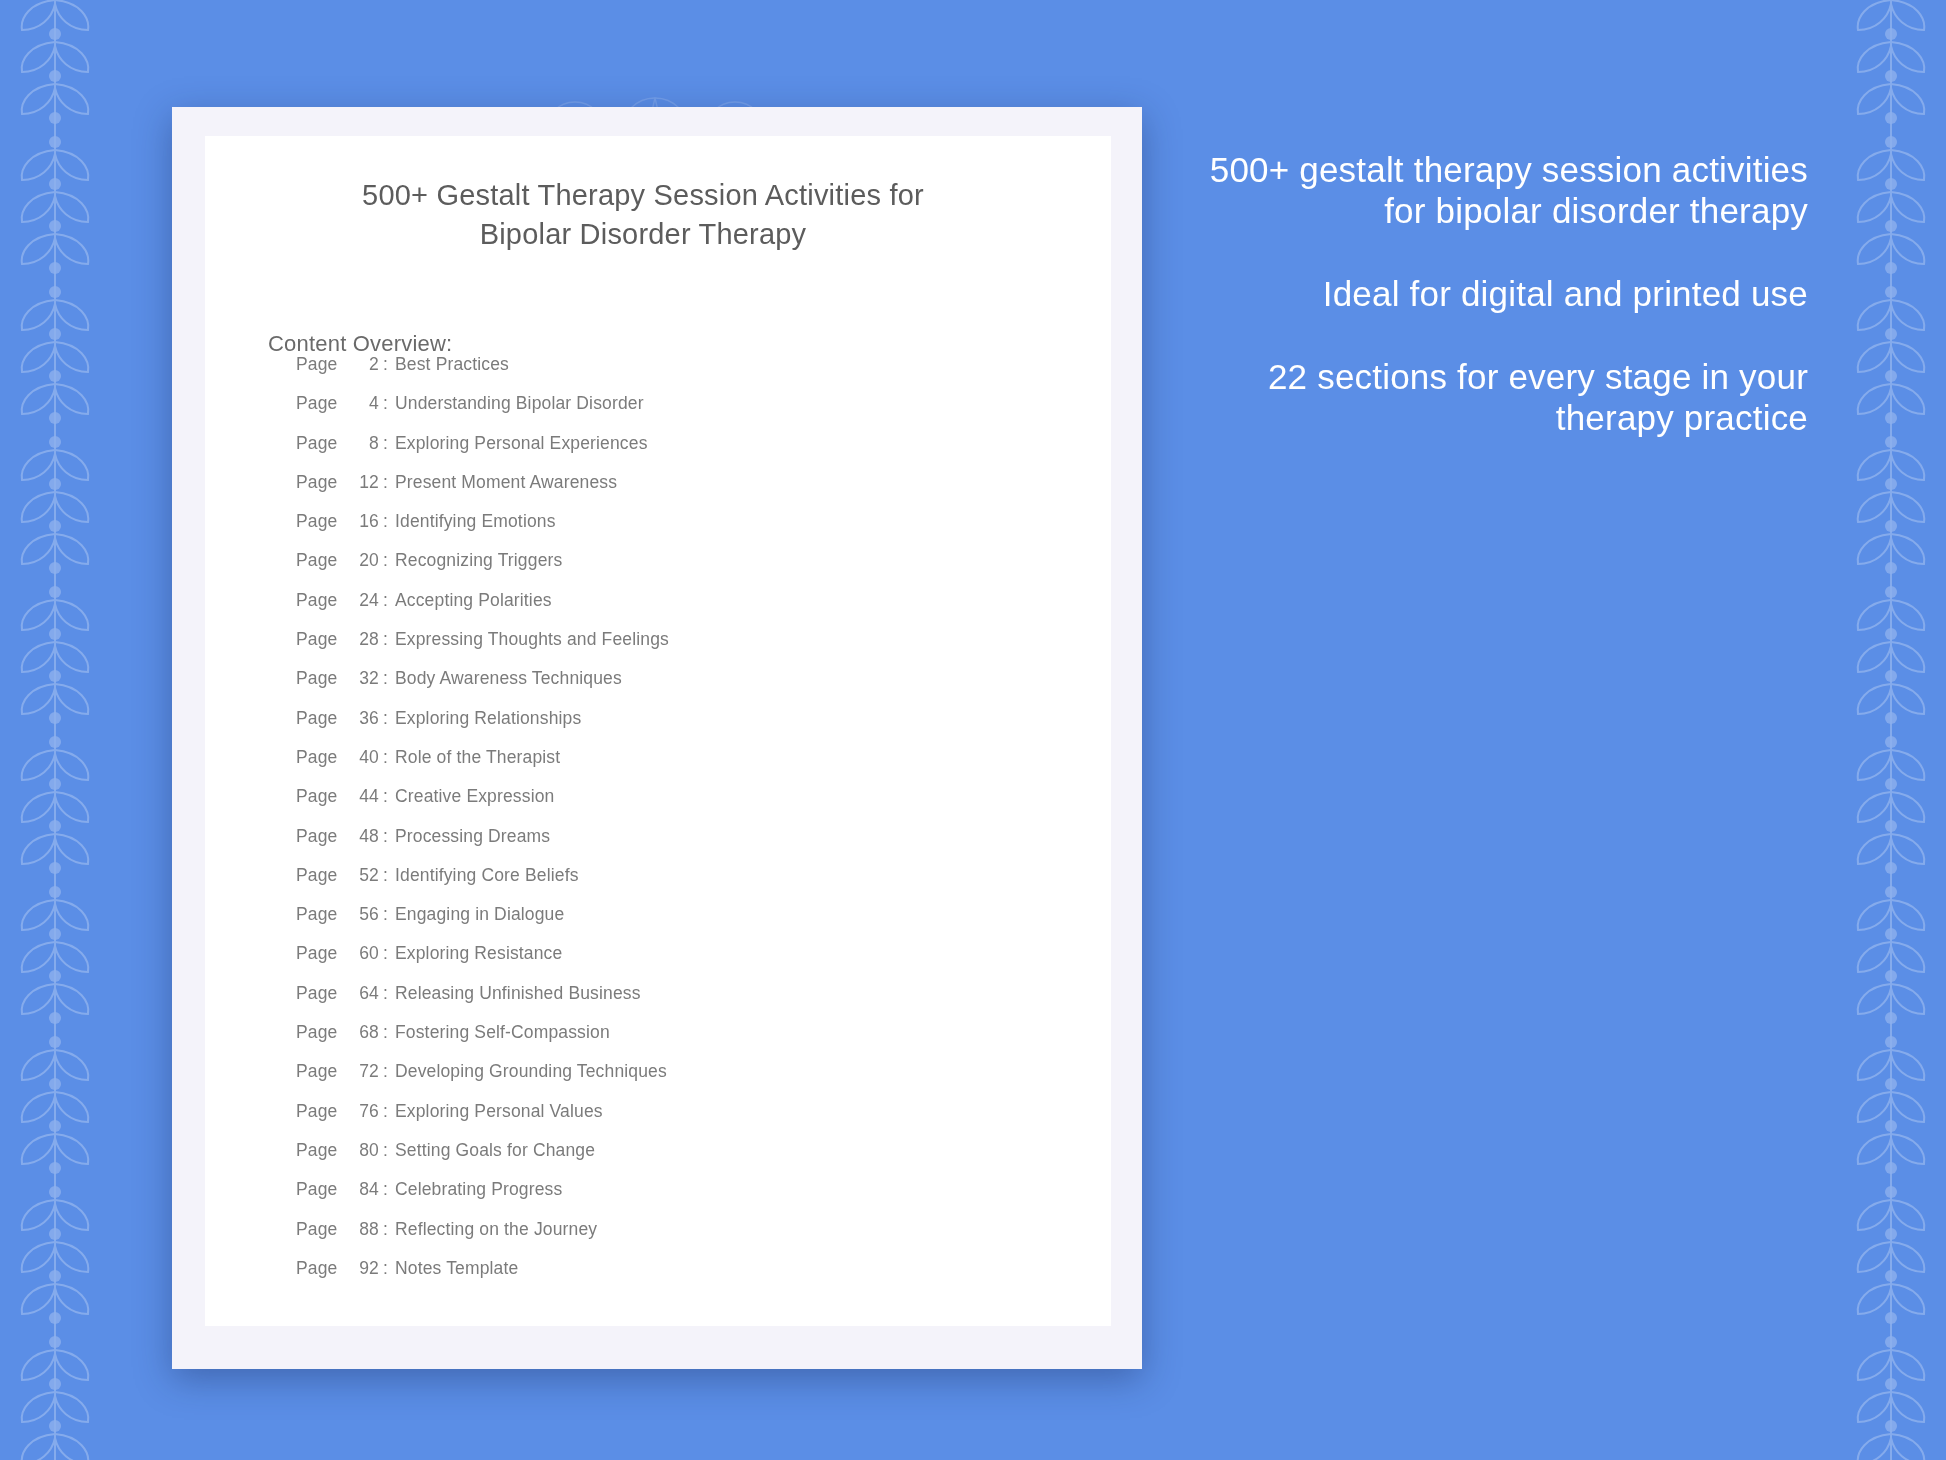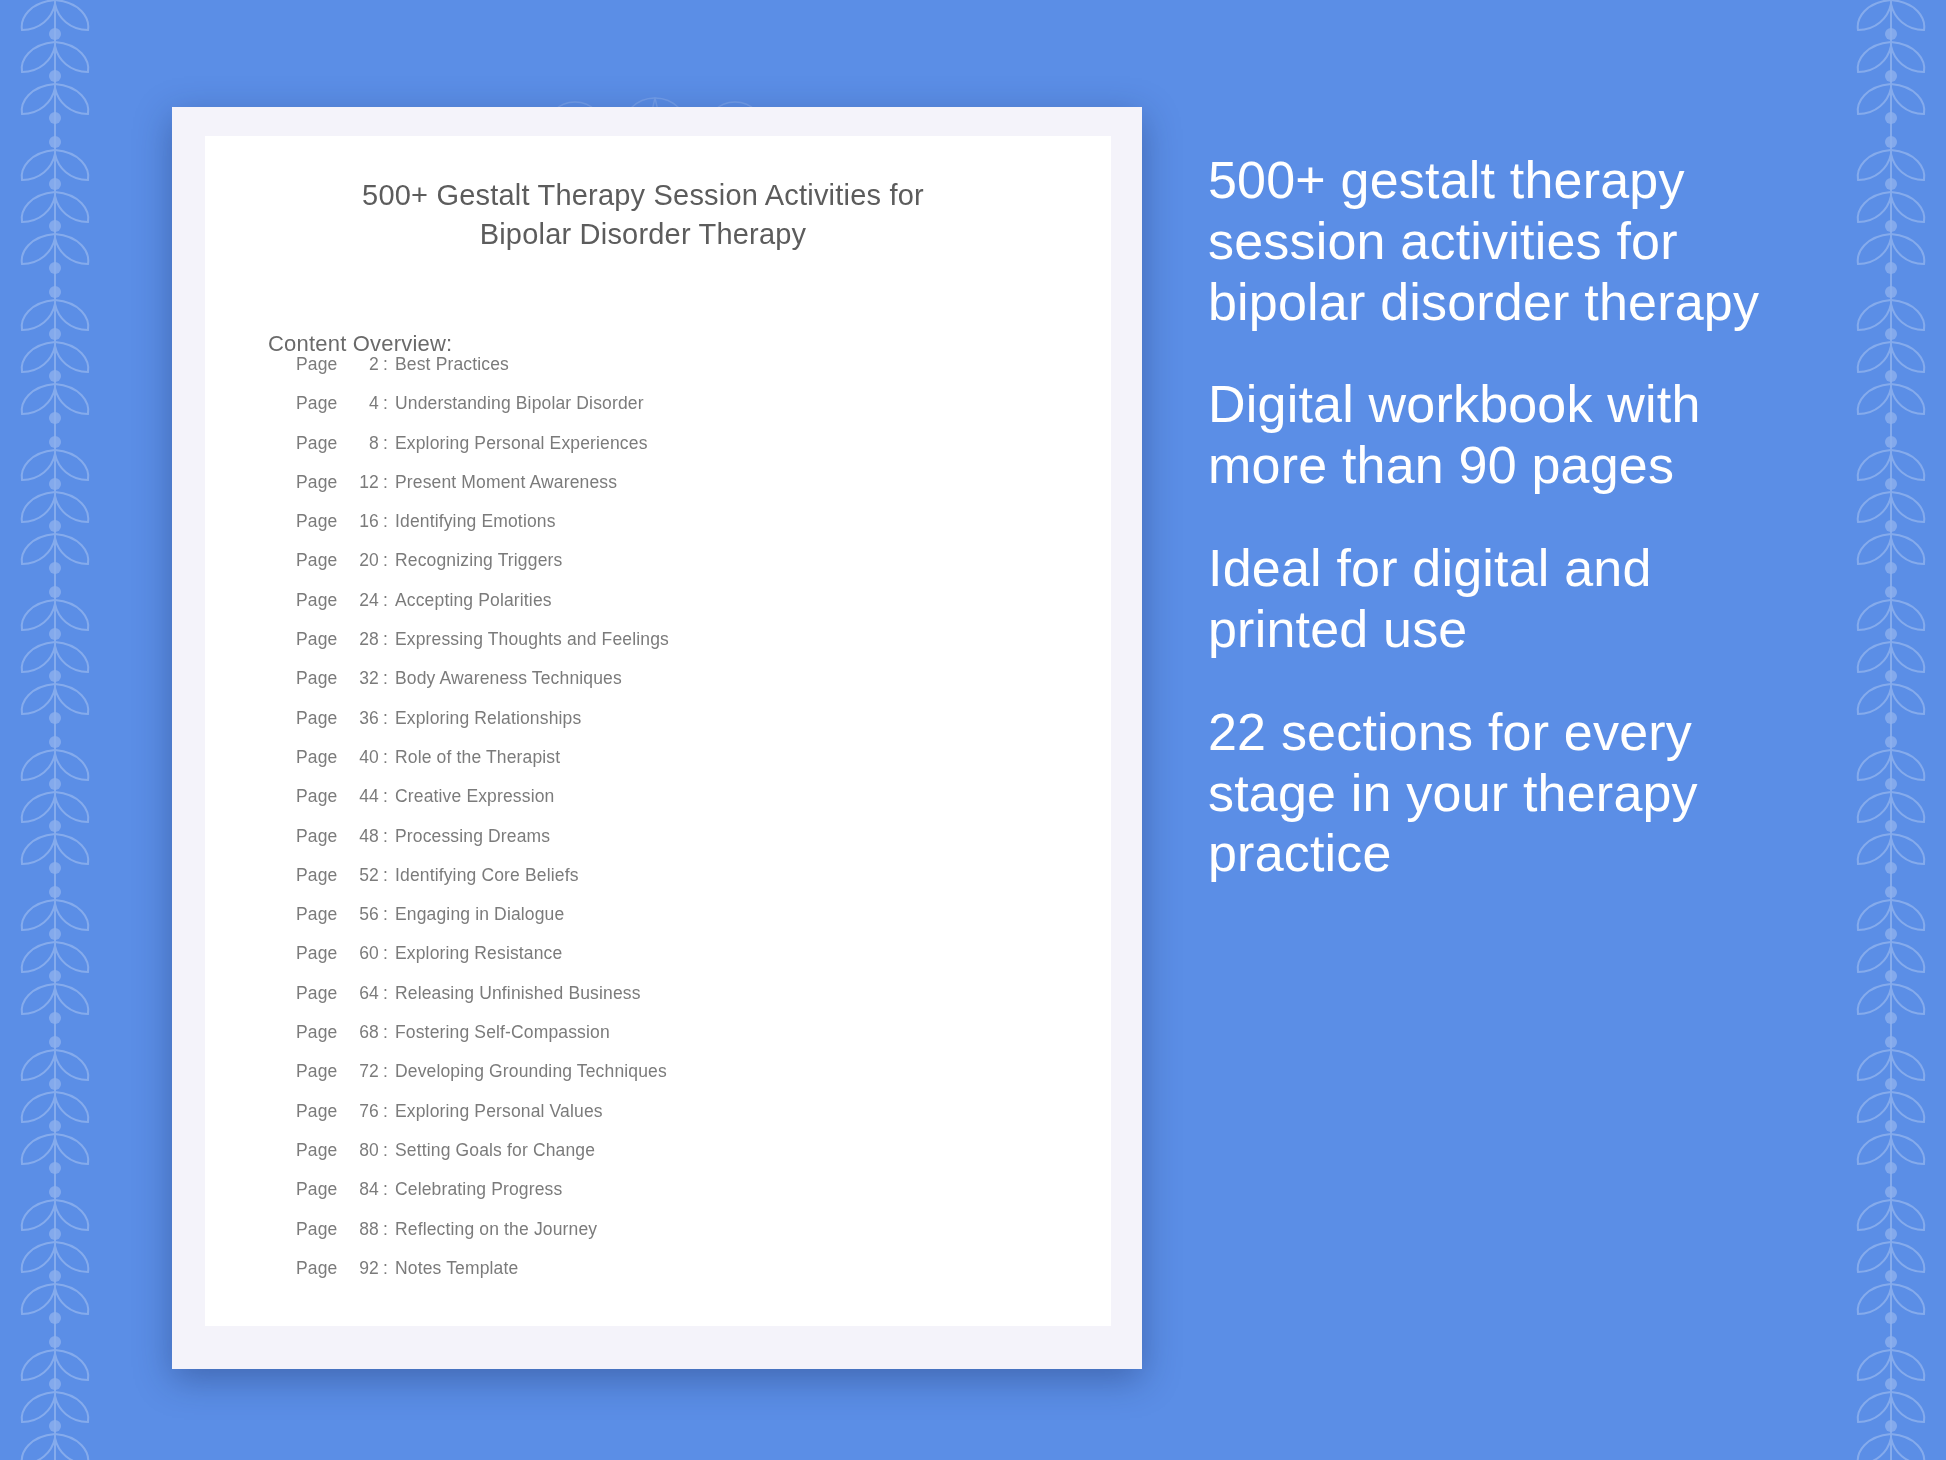--- a/index.html
+++ b/index.html
@@ -107,25 +107,26 @@
 
   
   .marketing {
     position: absolute;
     left: 1208px;
     top: 150px;
     width: 600px;
     color: #ffffff;
   }
   .marketing p {
-    font-size: 52px;
+    font-size: 35px;
     line-height: 1.17;
     font-weight: 400;
     letter-spacing: 0.2px;
     margin-bottom: 42px;
+    text-align: right;
   }
   .marketing p:last-child { margin-bottom: 0; }
 </style>
 </head>
 <body>
 
 <div class="floral-band left">
     <div class="sprig" style="top:-20px"><svg viewBox="0 0 110 150" width="110" height="150">
     <g stroke="#ffffff" stroke-width="2" fill="none" opacity="0.85">
       <path d="M55 0 L55 150"></path>
@@ -668,16 +669,15 @@
     <div class="toc-row">
       <span class="toc-page-word">Page</span>
       <span class="toc-page-num">92</span>
       <span class="toc-colon">:</span>
       <span class="toc-title">Notes Template</span>
     </div>
   </div>
 
 <div class="marketing" id="marketing">
     <p>500+ gestalt therapy session activities for bipolar disorder therapy</p>
-    <p>Digital workbook with more than 90 pages</p>
     <p>Ideal for digital and printed use</p>
     <p>22 sections for every stage in your therapy practice</p>
   </div>
 
 </body></html>

